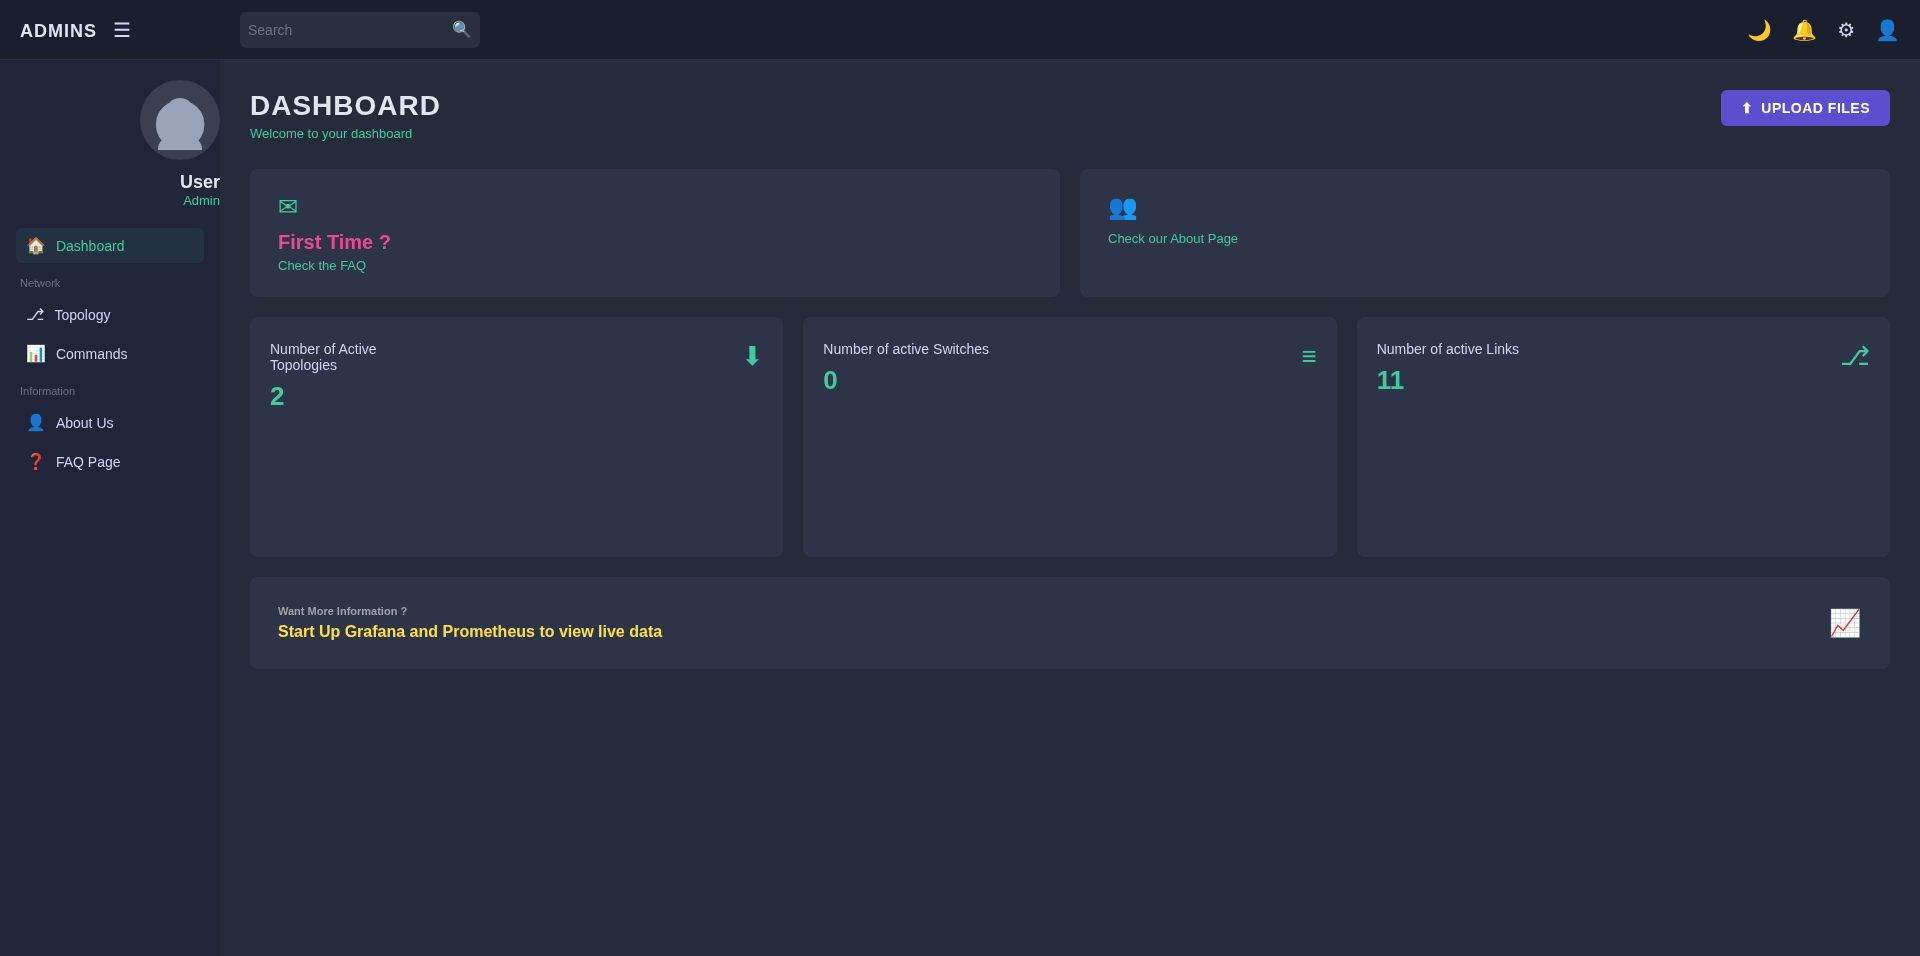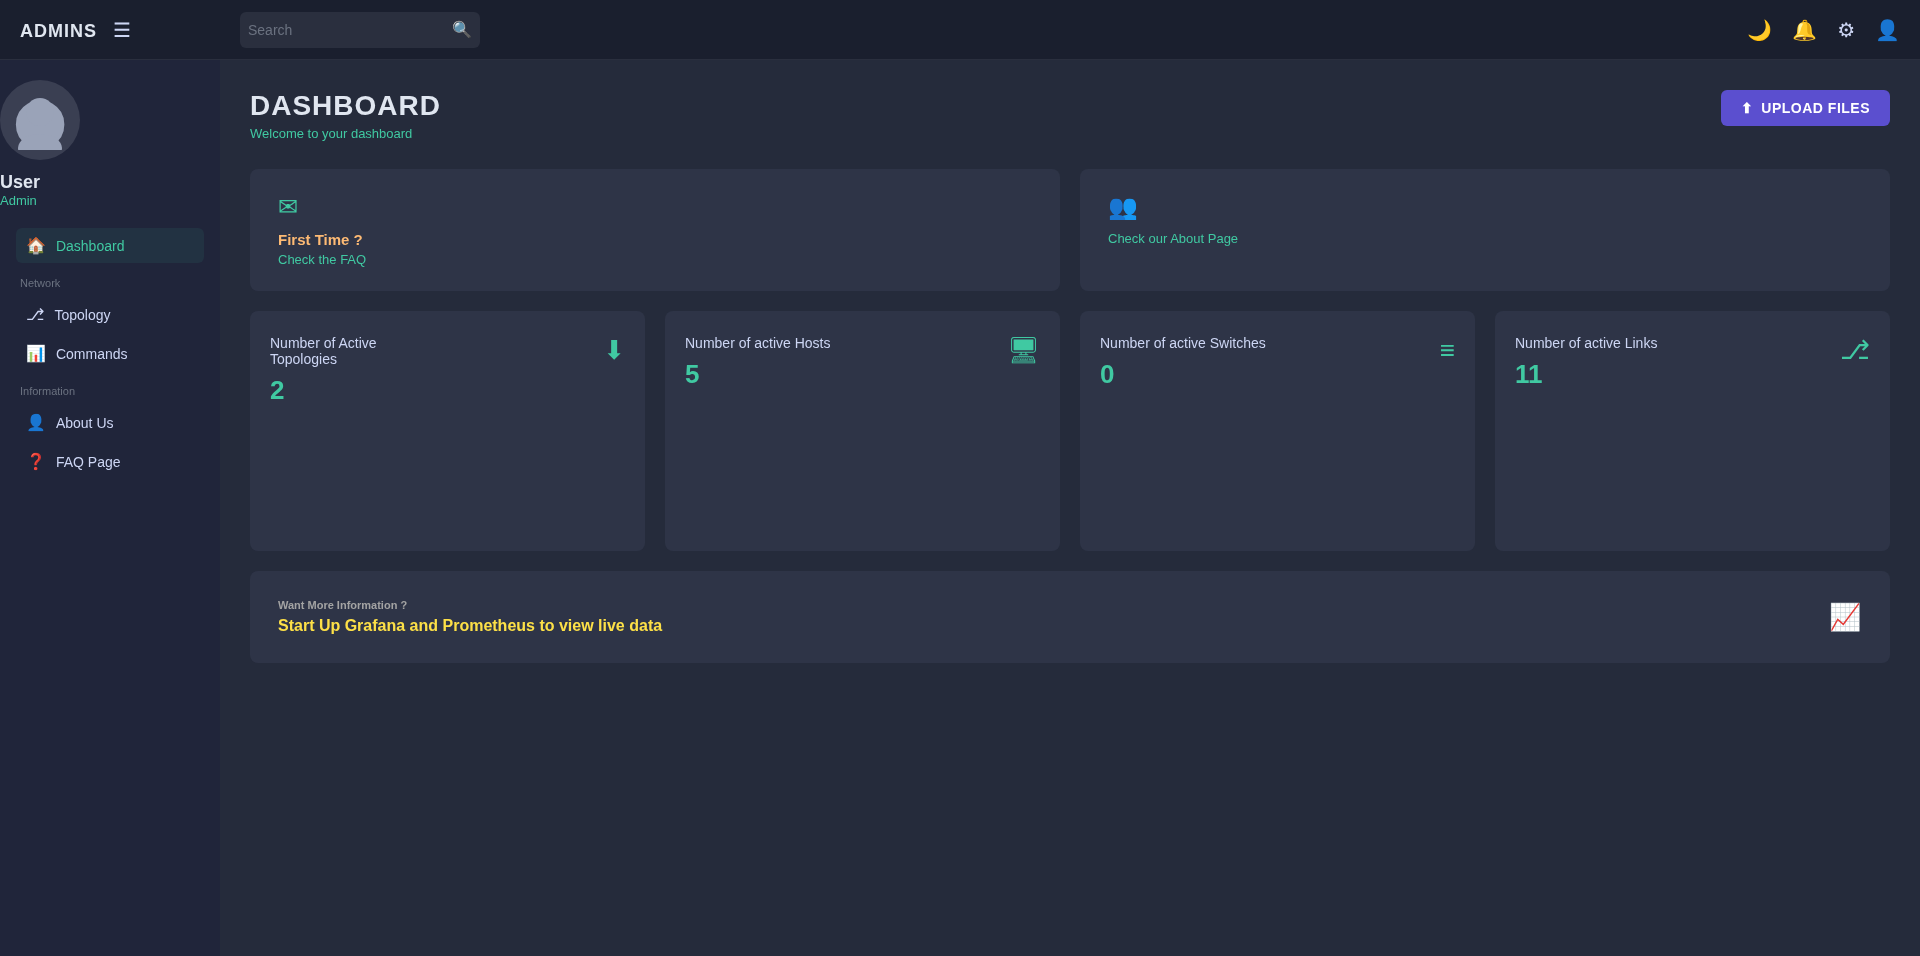--- a/index.html
+++ b/index.html
@@ -78,21 +78,21 @@
       flex: 1;
       overflow: hidden;
     }
 
     
     .sidebar {
       width: 220px;
       background: #20253a;
       display: flex;
       flex-direction: column;
-      align-items: flex-start;
+      align-items: flex-end;
       padding: 20px 0;
       flex-shrink: 0;
     }
     .avatar-circle {
       width: 80px;
       height: 80px;
       border-radius: 50%;
       background: #3a3f52;
       display: flex;
       align-items: center;
@@ -187,21 +187,21 @@
     }
     .info-card {
       background: #2e3447;
       border-radius: 8px;
       padding: 24px 28px;
       cursor: pointer;
       transition: background 0.2s;
     }
     .info-card.wide { flex: 1; }
     .info-card .card-icon { font-size: 24px; color: #40c9a2; margin-bottom: 10px; }
-    .info-card .card-title { font-size: 15px; font-weight: 600; color: #fdba74; margin-bottom: 4px; }
+    .info-card .card-title { font-size: 20px; font-weight: 600; color: #ec4899; margin-bottom: 4px; }
     .info-card .card-link { font-size: 13px; color: #40c9a2; }
 
     
     .stats-row {
       display: flex;
       gap: 20px;
       margin-bottom: 20px;
     }
     .stat-card {
       flex: 1;
@@ -326,25 +326,20 @@
       </div>
     </div>
 
     <div class="stats-row" id="stats-row">
         <div class="stat-card">
     <div class="stat-label">Number of Active Topologies</div>
     <div class="stat-value">2</div>
     <span class="stat-icon" style="font-size:26px;color:#40c9a2;">⬇</span>
   </div>
         <div class="stat-card">
-    <div class="stat-label">Number of active Hosts</div>
-    <div class="stat-value">5</div>
-    <span class="stat-icon" style="font-size:26px;color:#40c9a2;">🖥</span>
-  </div>
-        <div class="stat-card">
     <div class="stat-label">Number of active Switches</div>
     <div class="stat-value">0</div>
     <span class="stat-icon" style="font-size:26px;color:#40c9a2;">≡</span>
   </div>
         <div class="stat-card">
     <div class="stat-label">Number of active Links</div>
     <div class="stat-value">11</div>
     <span class="stat-icon" style="font-size:26px;color:#40c9a2;">⎇</span>
   </div>
       </div>

